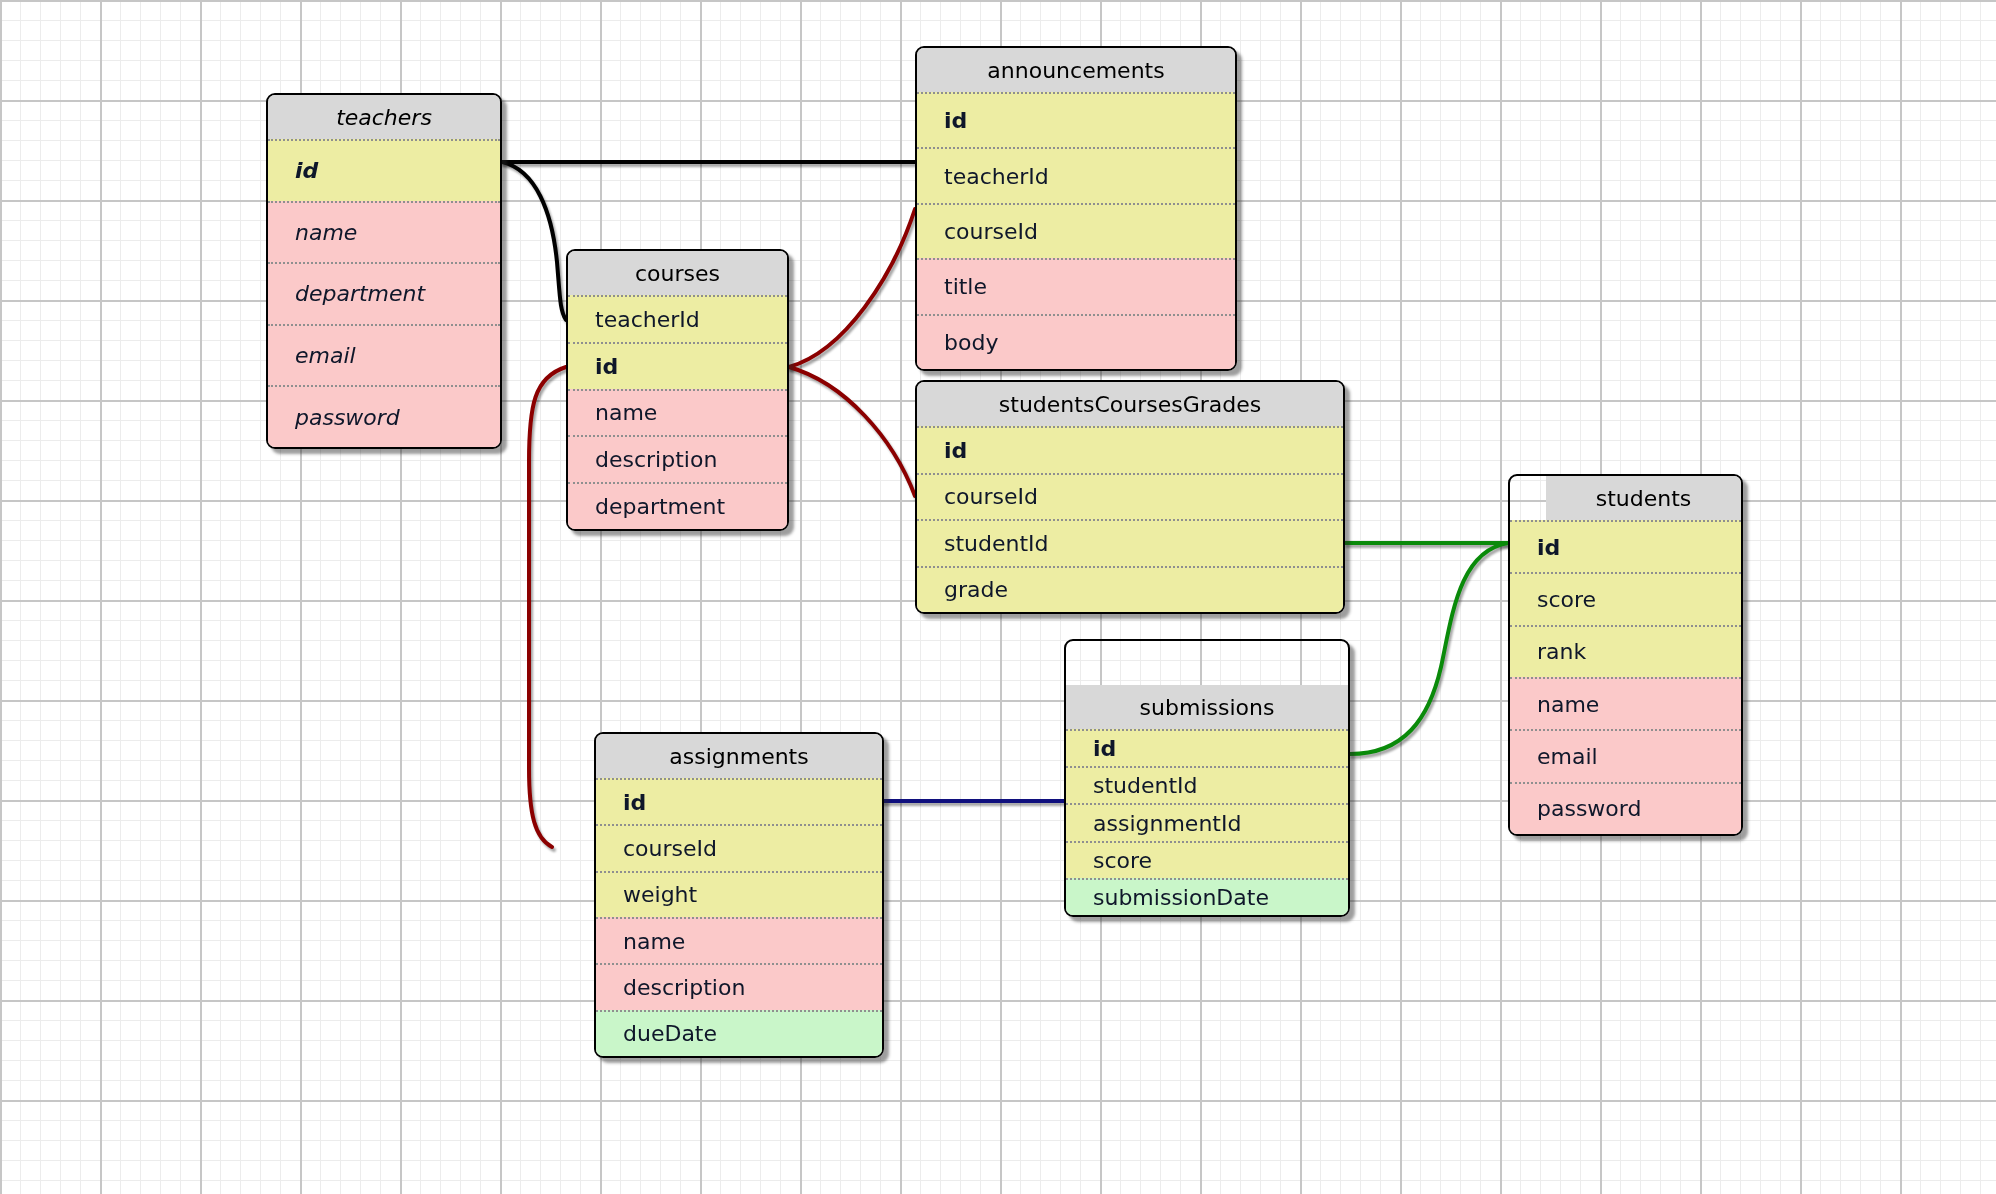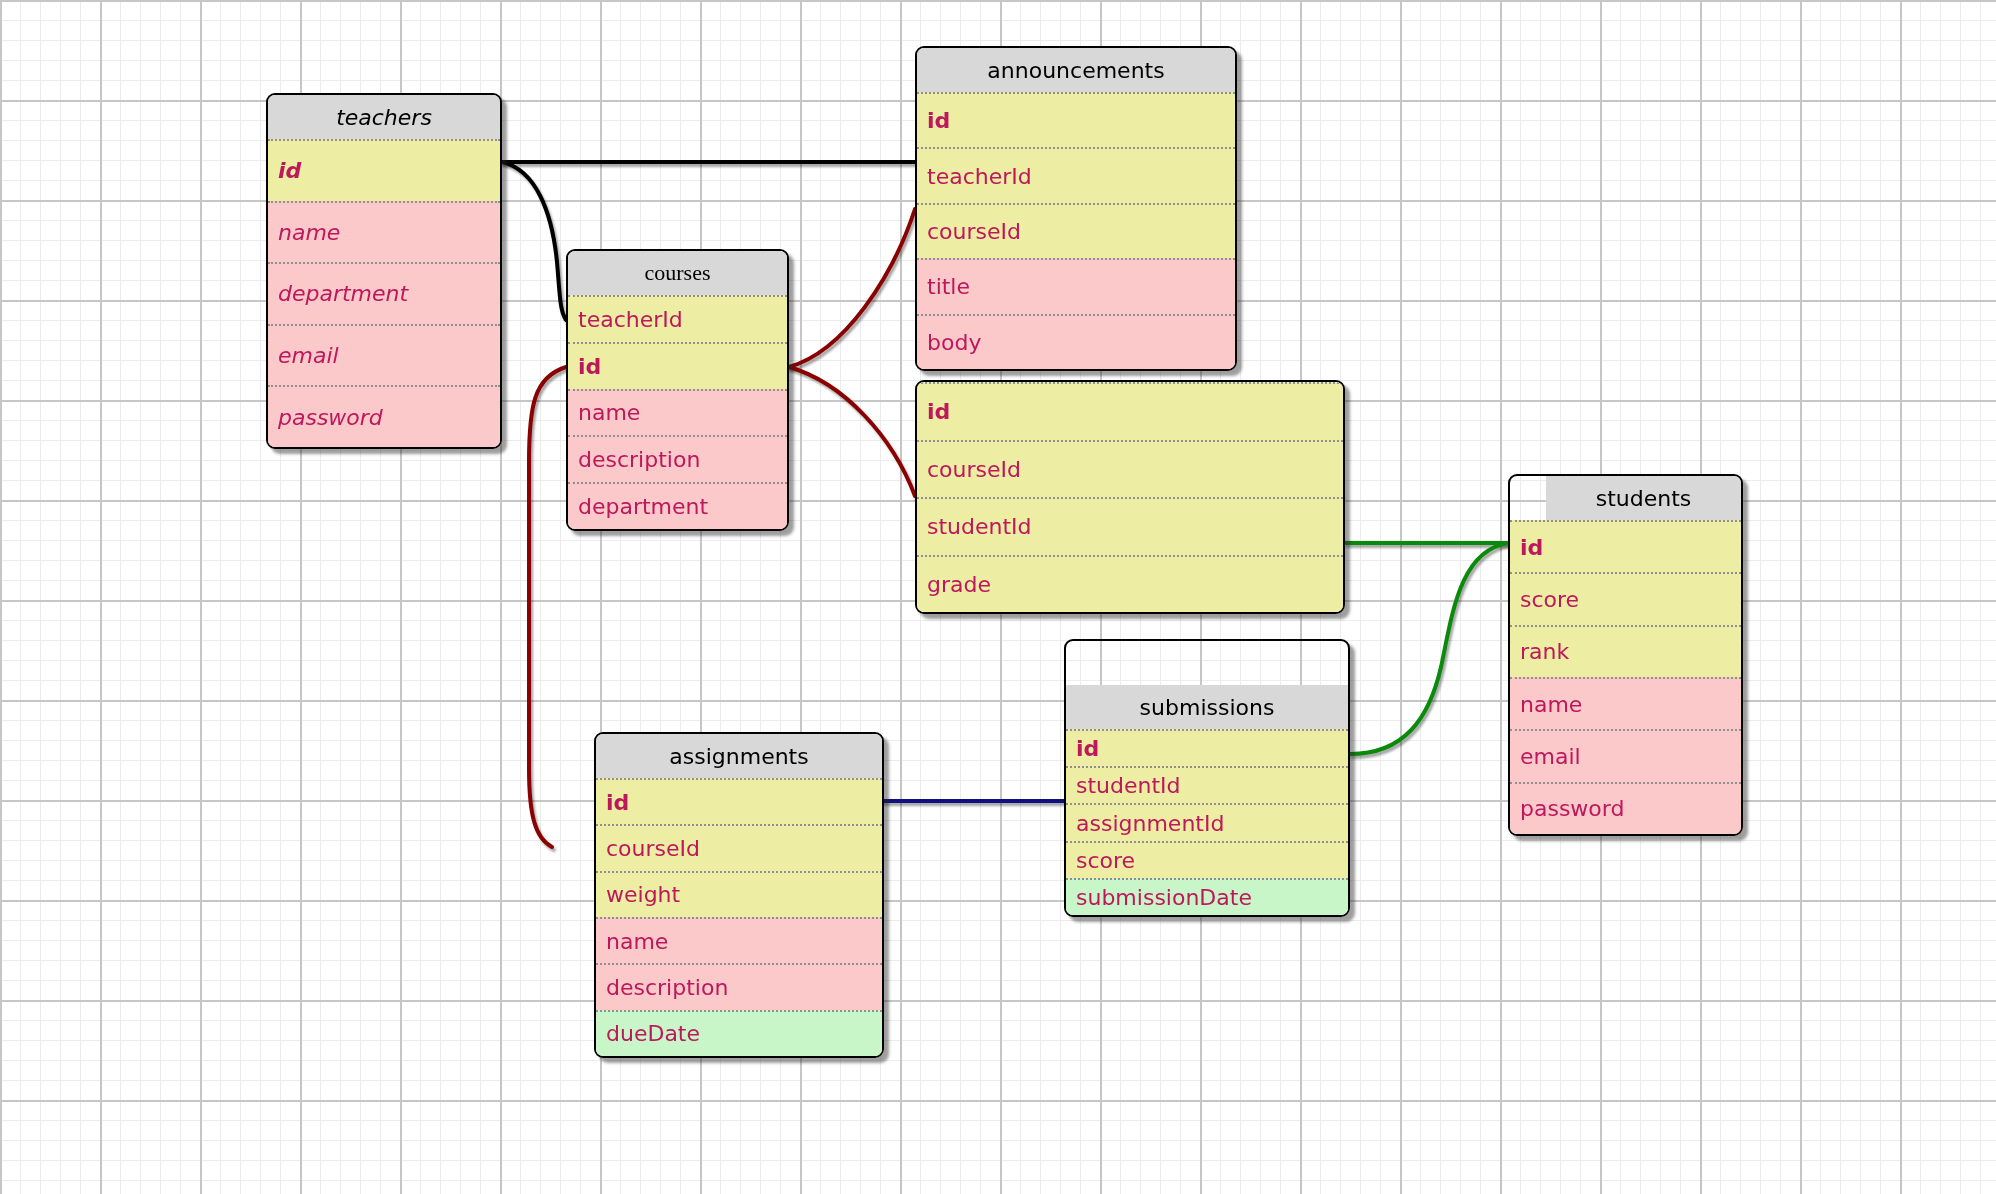--- a/index.html
+++ b/index.html
@@ -51,23 +51,23 @@
     display: flex;
     align-items: center;
     justify-content: center;
     font-size: 22px;
     color: #000;
   }
   .trow {
     flex: 1 1 auto;
     display: flex;
     align-items: center;
-    padding-left: 10px;
+    padding-left: 27px;
     font-size: 22px;
-    color: #be185d;
+    color: #0f172a;
     border-top: 2px dotted #8f8f8f;
     white-space: nowrap;
     overflow: hidden;
   }
   .trow.pk { font-weight: bold; }
 </style>
 </head>
 <body>
 
 <div id="canvas">
@@ -83,36 +83,37 @@
     </svg>
 <div class="db-table" style="left: 266px; top: 93px; width: 236px; height: 356px; font-style: italic;">
       <div class="thead" style="background: rgb(216, 216, 216);">teachers</div>
       <div class="trow pk" style="background: rgb(237, 237, 163);">id</div>
       <div class="trow" style="background: rgb(251, 201, 201);">name</div>
       <div class="trow" style="background: rgb(251, 201, 201);">department</div>
       <div class="trow" style="background: rgb(251, 201, 201);">email</div>
       <div class="trow" style="background: rgb(251, 201, 201);">password</div>
     </div>
     <div class="db-table" style="left: 566px; top: 249px; width: 223px; height: 282px;">
-      <div class="thead" style="background: rgb(216, 216, 216); font-family: Liberation Serif, serif;">courses</div>
+      <div class="thead" style="background: rgb(216, 216, 216);">courses</div>
       <div class="trow" style="background: rgb(237, 237, 163);">teacherId</div>
       <div class="trow pk" style="background: rgb(237, 237, 163);">id</div>
       <div class="trow" style="background: rgb(251, 201, 201);">name</div>
       <div class="trow" style="background: rgb(251, 201, 201);">description</div>
       <div class="trow" style="background: rgb(251, 201, 201);">department</div>
     </div>
     <div class="db-table" style="left: 915px; top: 46px; width: 322px; height: 325px;">
       <div class="thead" style="background: rgb(216, 216, 216);">announcements</div>
       <div class="trow pk" style="background: rgb(237, 237, 163);">id</div>
       <div class="trow" style="background: rgb(237, 237, 163);">teacherId</div>
       <div class="trow" style="background: rgb(237, 237, 163);">courseId</div>
       <div class="trow" style="background: rgb(251, 201, 201);">title</div>
       <div class="trow" style="background: rgb(251, 201, 201);">body</div>
     </div>
     <div class="db-table" style="left: 915px; top: 380px; width: 430px; height: 234px;">
+      <div class="thead" style="background: rgb(216, 216, 216);">studentsCoursesGrades</div>
       <div class="trow pk" style="background: rgb(237, 237, 163);">id</div>
       <div class="trow" style="background: rgb(237, 237, 163);">courseId</div>
       <div class="trow" style="background: rgb(237, 237, 163);">studentId</div>
       <div class="trow" style="background: rgb(237, 237, 163);">grade</div>
     </div>
     <div class="db-table" style="left: 1508px; top: 474px; width: 235px; height: 362px;">
       <div class="thead" style="background: rgb(216, 216, 216); margin-left: 36px;">students</div>
       <div class="trow pk" style="background: rgb(237, 237, 163);">id</div>
       <div class="trow" style="background: rgb(237, 237, 163);">score</div>
       <div class="trow" style="background: rgb(237, 237, 163);">rank</div>

